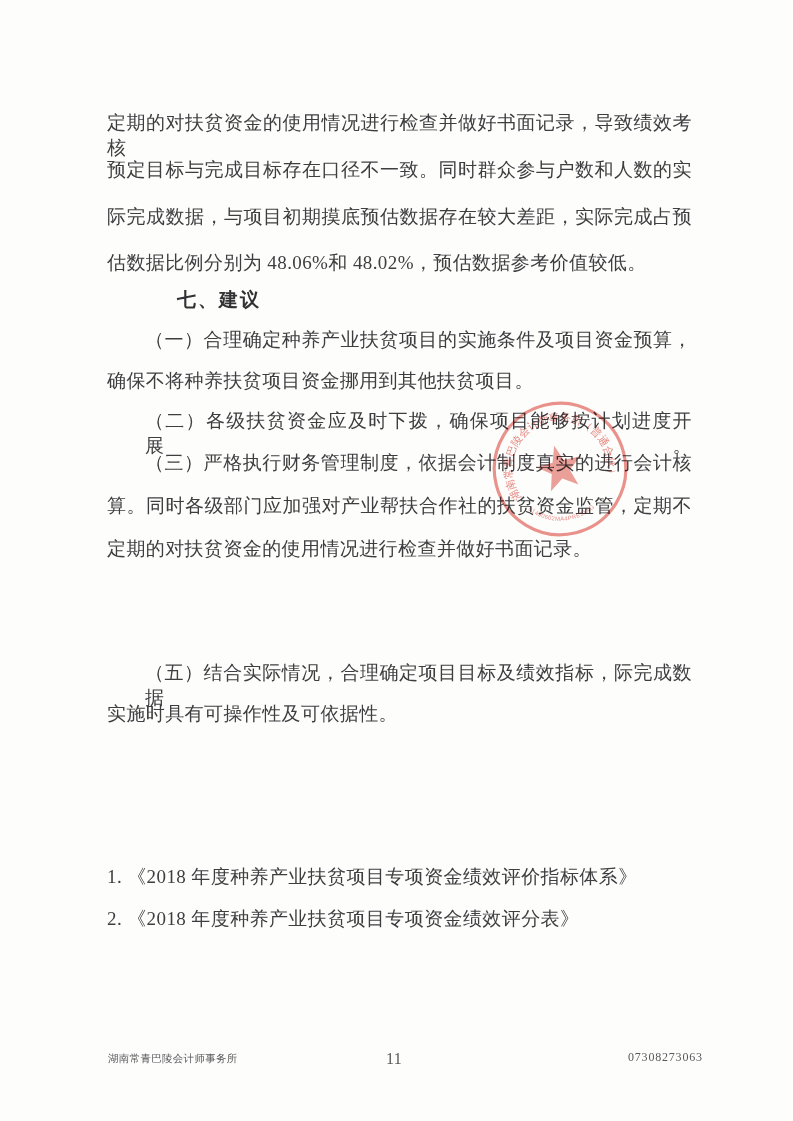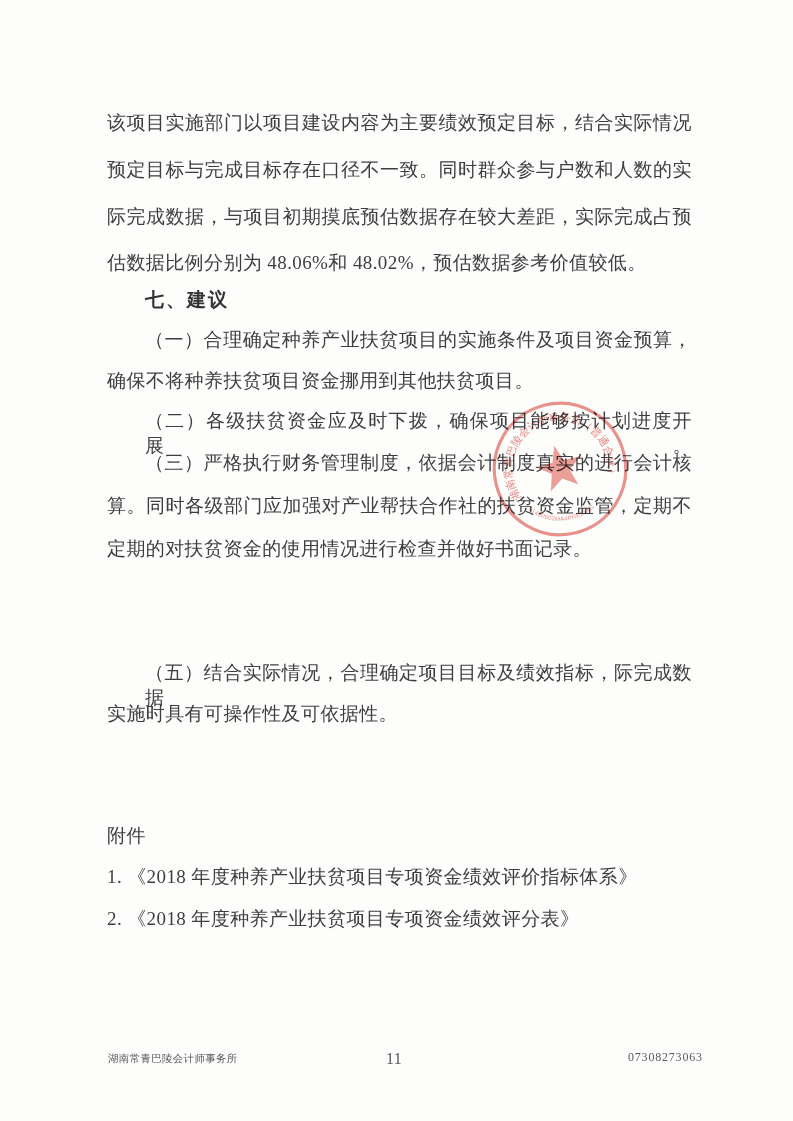--- a/index.html
+++ b/index.html
@@ -14,62 +14,61 @@
   .line{
     position:absolute;
     left:107px;width:585px;
     font-size:19px;line-height:25px;
     color:#3e3e40;
     letter-spacing:0.4px;
     white-space:nowrap;
   }
   .just{white-space:normal;text-align:justify;text-align-last:justify;}
   .ind{left:145px;width:547px;}
-  .heading{font-weight:bold;letter-spacing:2px;color:#323234;}
+  .heading{font-weight:bold;letter-spacing:2px;color:#323234;margin-left:32px;}
   .footer-item{
     position:absolute;
     color:#59595c;
     font-size:11px;
     letter-spacing:0.3px;
   }
   .stamp{
     position:absolute;
     left:486px;top:395px;
     width:148px;height:148px;
     transform:rotate(-14deg);
     mix-blend-mode:multiply;
     opacity:0.88;
   }
 </style>
 </head>
 <body>
 
 <div class="page">
 
-  <div class="line just" style="top:110px">该项目实施部门以项目建设内容为主要绩效预定目标，结合实际情况</div>
+  <div class="line just" style="top:110px">定期的对扶贫资金的使用情况进行检查并做好书面记录，导致绩效考核</div>
   <div class="line just" style="top:157px">预定目标与完成目标存在口径不一致。同时群众参与户数和人数的实</div>
   <div class="line just" style="top:204px">际完成数据，与项目初期摸底预估数据存在较大差距，实际完成占预</div>
   <div class="line" style="top:250px">估数据比例分别为 48.06%和 48.02%，预估数据参考价值较低。</div>
 
   <div class="line ind heading" style="top:287px">七、建议</div>
 
   <div class="line ind just" style="top:327px">（一）合理确定种养产业扶贫项目的实施条件及项目资金预算，</div>
   <div class="line" style="top:368px">确保不将种养扶贫项目资金挪用到其他扶贫项目。</div>
 
   <div class="line ind just" style="top:408px">（二）各级扶贫资金应及时下拨，确保项目能够按计划进度开展。</div>
 
   <div class="line ind just" style="top:450px">（三）严格执行财务管理制度，依据会计制度真实的进行会计核</div>
   <div class="line just" style="top:493px">算。同时各级部门应加强对产业帮扶合作社的扶贫资金监管，定期不</div>
   <div class="line" style="top:536px">定期的对扶贫资金的使用情况进行检查并做好书面记录。</div>
 
 
   <div class="line ind just" style="top:660px">（五）结合实际情况，合理确定项目目标及绩效指标，际完成数据</div>
   <div class="line" style="top:701px">实施时具有可操作性及可依据性。</div>
 
-  <div class="line" style="top:823px">附件</div>
   <div class="line" style="top:864px">1. 《2018 年度种养产业扶贫项目专项资金绩效评价指标体系》</div>
   <div class="line" style="top:906px">2. 《2018 年度种养产业扶贫项目专项资金绩效评分表》</div>
 
   <div class="stamp">
     <svg viewBox="0 0 160 160" width="148" height="148">
       <ellipse cx="80" cy="80" rx="71" ry="71" fill="none" stroke="#e2655d" stroke-opacity="0.8" stroke-width="3.4"></ellipse>
       <polygon points="80,54 86.2,71.5 104.7,72 90,83.2 95.3,101 80,90.5 64.7,101 70,83.2 55.3,72 73.8,71.5" fill="#e4746b" fill-opacity="0.78"></polygon>
       <defs>
         <path id="nameArc" d="M 32.9,102 A 52,52 0 1 1 127.1,102" fill="none"></path>
         <path id="codeArc" d="M 34.1,112.1 A 56,56 0 0 0 125.9,112.1" fill="none"></path>

